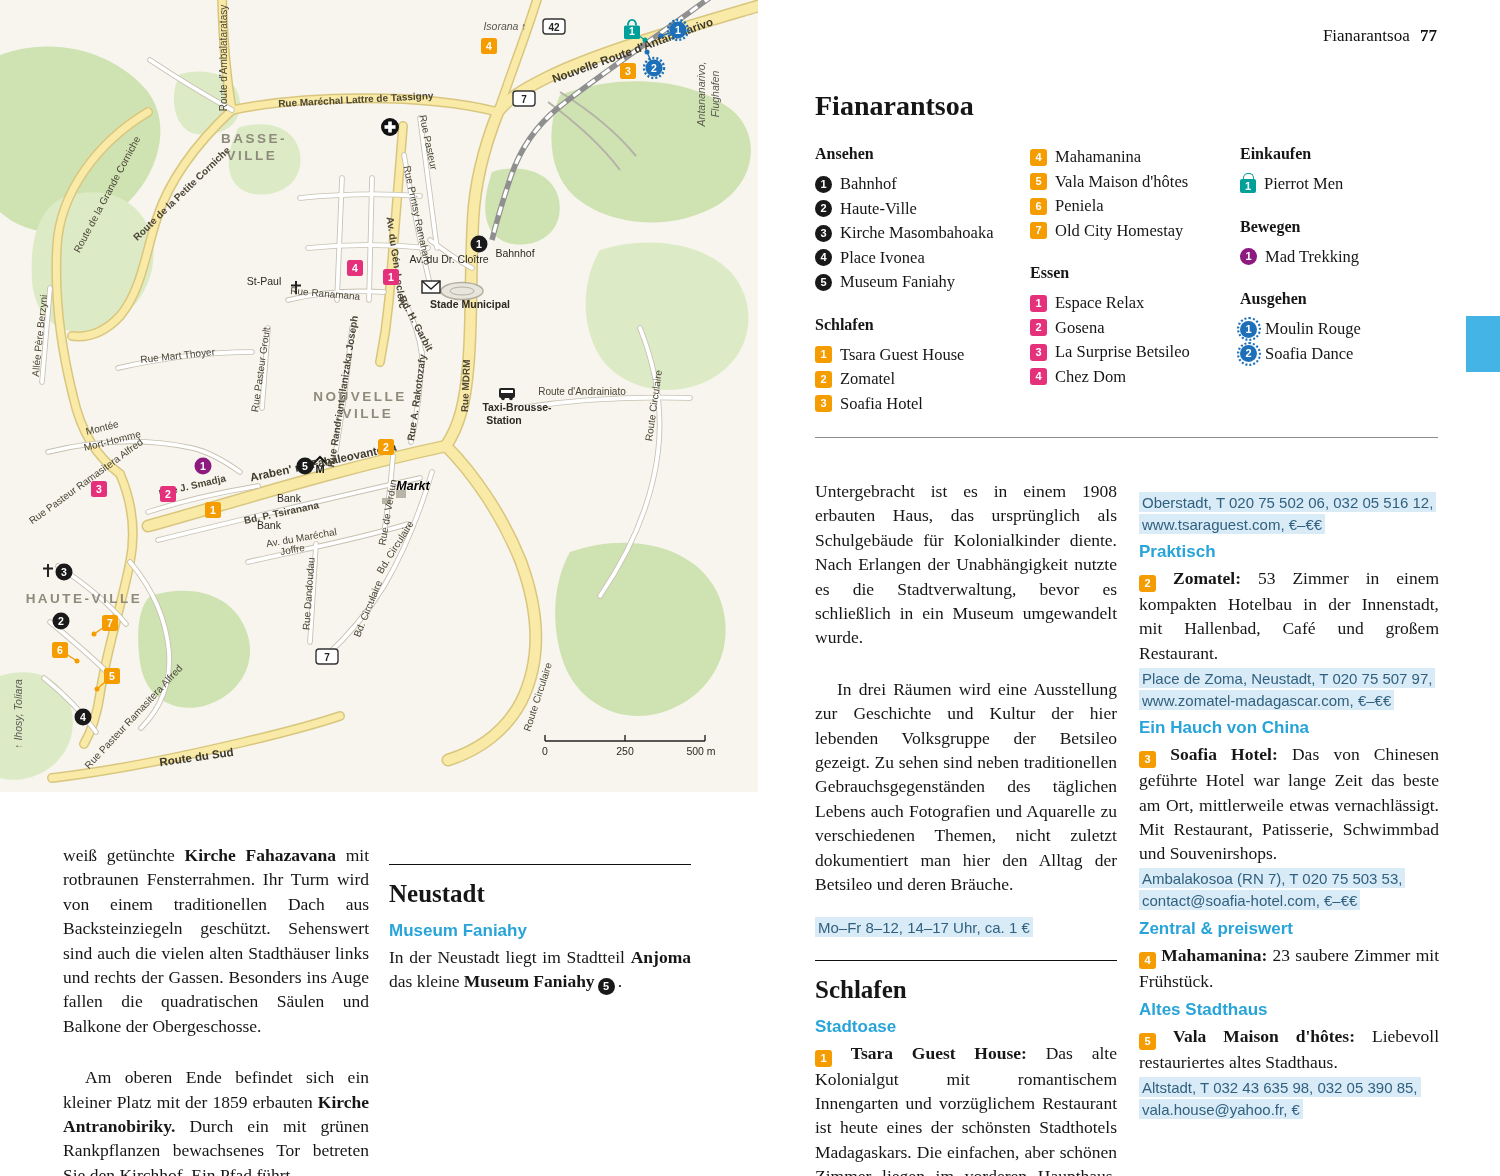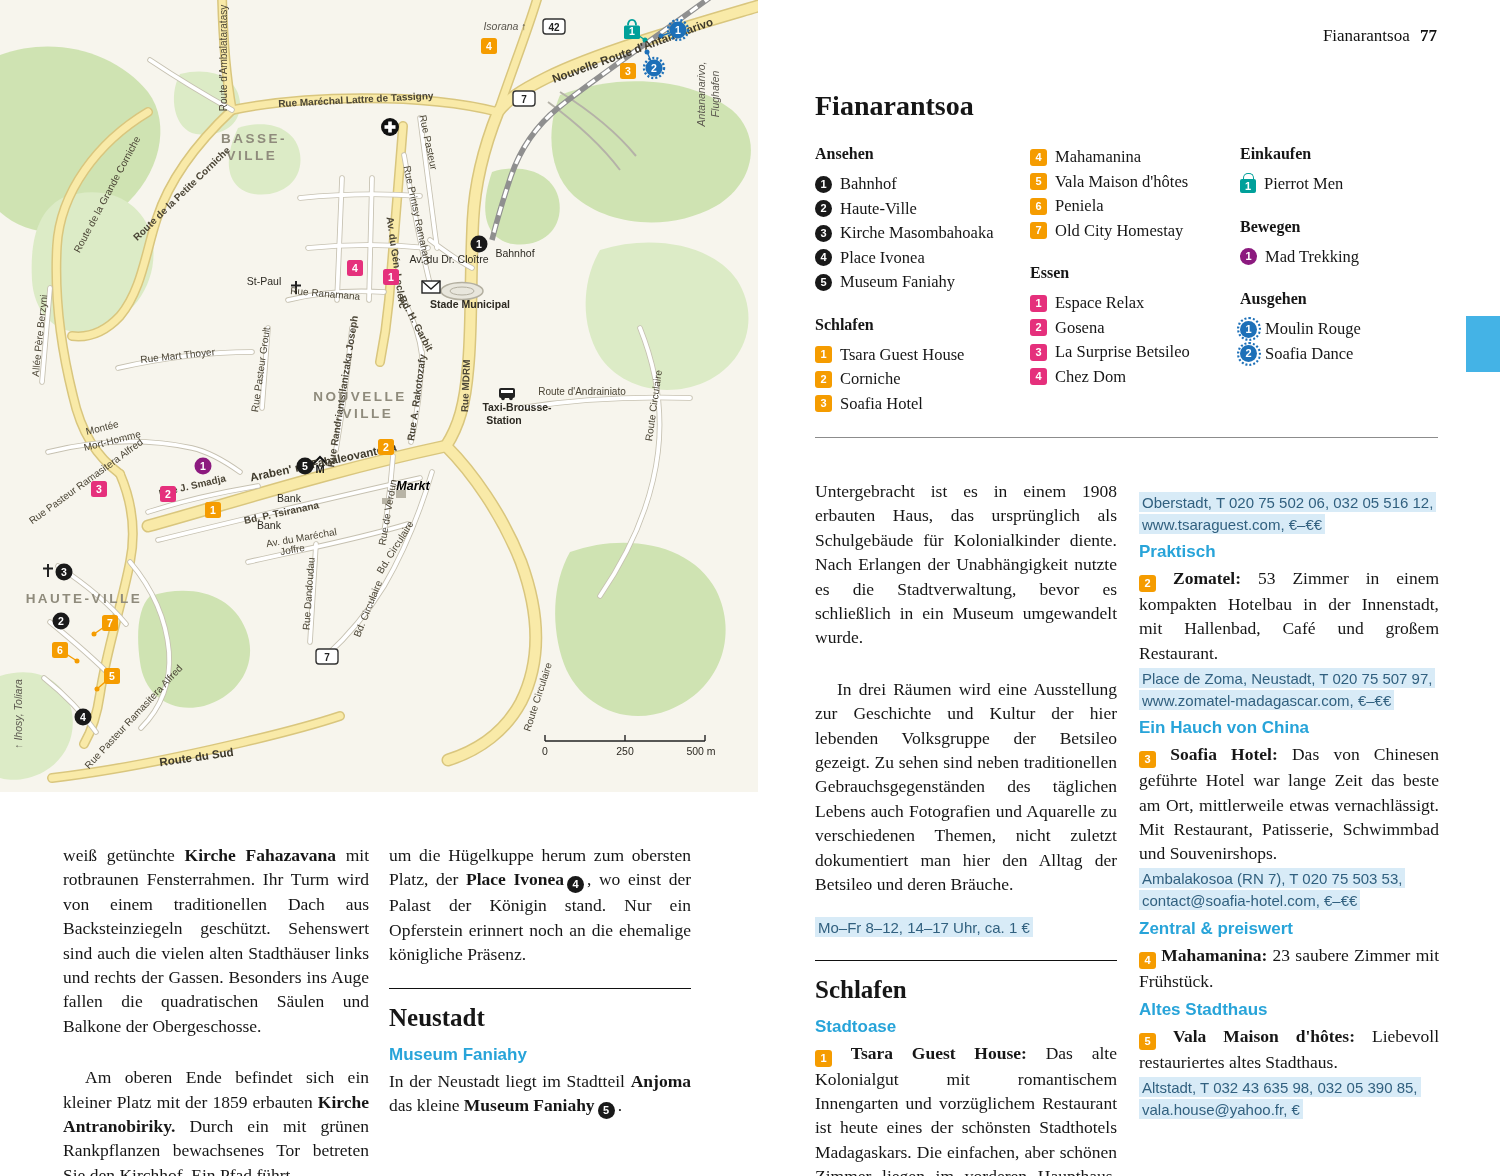--- a/index.html
+++ b/index.html
@@ -453,21 +453,20 @@
         </g>
     </svg>
   </div>
 
   <div class="colA">
     <p class="body"><span>weiß getünchte </span><b>Kirche Fahazavana</b><span> mit rotbraunen Fensterrahmen. Ihr Turm wird von einem traditionellen Dach aus Backsteinziegeln geschützt. Sehenswert sind auch die vielen alten Stadthäuser links und rechts der Gassen. Besonders ins Auge fallen die quadratischen Säulen und Balkone der Obergeschosse.</span></p>
     <p class="body ind"><span>Am oberen Ende befindet sich ein kleiner Platz mit der 1859 erbauten </span><b>Kirche Antranobiriky.</b><span> Durch ein mit grünen Rankpflanzen bewachsenes Tor betreten Sie den Kirchhof. Ein Pfad führt</span></p>
   </div>
 
   <div class="colB">
-    <p class="body"><span>um die Hügelkuppe herum zum obersten Platz, der </span><b>Place Ivonea</b><span class="mk inline">4</span><span>, wo einst der Palast der Königin stand. Nur ein Opferstein erinnert noch an die ehemalige königliche Präsenz.</span></p>
     <h2 class="sect">Neustadt</h2>
     <h3 class="cyan">Museum Faniahy</h3>
     <p class="body"><span>In der Neustadt liegt im Stadtteil </span><b>Anjoma</b><span> das kleine </span><b>Museum Faniahy</b><span class="mk inline">5</span><span>.</span></p>
   </div>
 
   <div class="pagehead">
     <span>Fianarantsoa</span>
     <b>77</b>
   </div>
 
@@ -496,21 +495,21 @@
           <span class="mk">5</span>
           <span>Museum Faniahy</span>
         </div>
       <div class="lg-h gap">Schlafen</div>
       <div class="lg-item">
           <span class="mk sq">1</span>
           <span>Tsara Guest House</span>
         </div>
       <div class="lg-item">
           <span class="mk sq">2</span>
-          <span>Corniche</span>
+          <span>Zomatel</span>
         </div>
       <div class="lg-item">
           <span class="mk sq">3</span>
           <span>Soafia Hotel</span>
         </div>
     </div>
     <div class="lg-col" style="width:210px">
       <div class="lg-item">
           <span class="mk sq">4</span>
           <span>Mahamanina</span>

